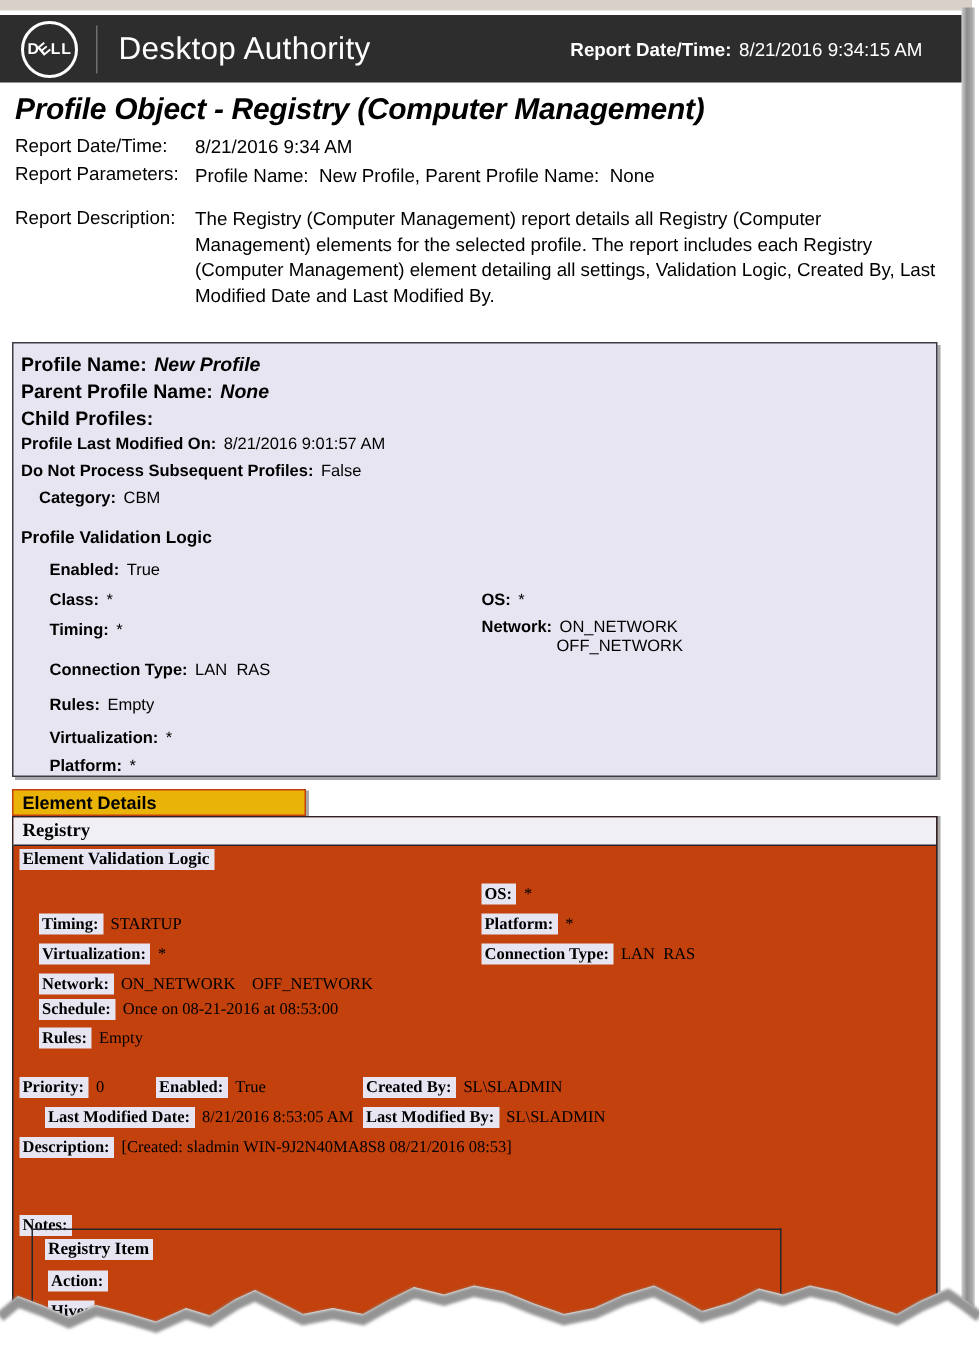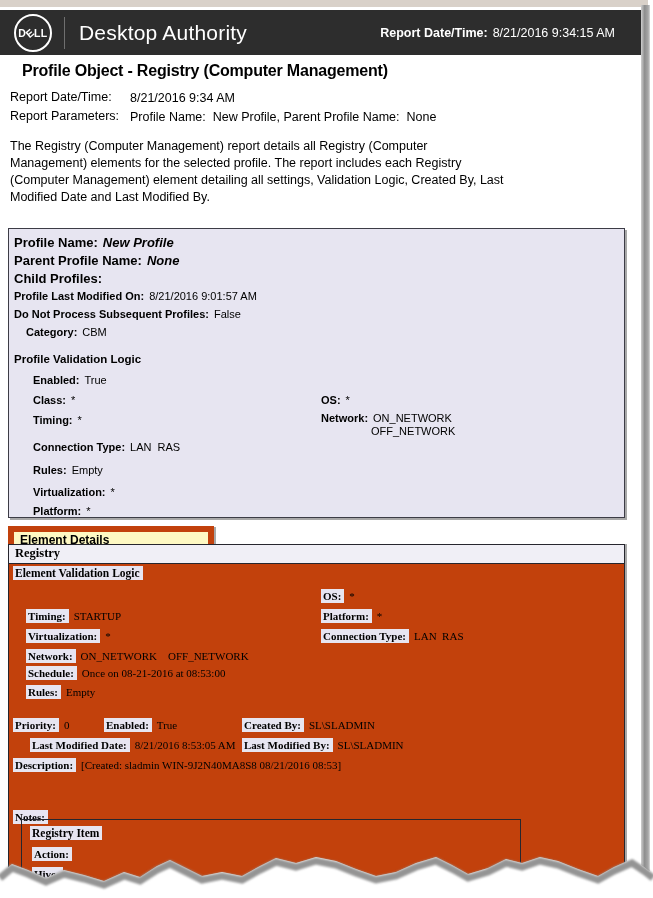--- a/index.html
+++ b/index.html
@@ -21,38 +21,38 @@
           display:flex;align-items:center;color:#fff;}
   .logo{margin-left:14px;width:34px;height:34px;border:2.5px solid #fff;border-radius:50%;
         display:flex;align-items:center;justify-content:center;font-weight:bold;
         font-size:10.5px;letter-spacing:.5px;flex:0 0 auto;}
   .tilt{display:inline-block;transform:rotate(-40deg);}
   .hsep{width:1px;height:32px;background:#6f6f6f;margin-left:12px;}
   .brand{margin-left:14px;font-size:21px;letter-spacing:.2px;}
   .hright{margin-left:auto;margin-right:26px;font-size:12.5px;white-space:pre;}
   .hright .lbl{margin-right:5px;}
 
-  .report-title{position:absolute;top:62px;left:10px;font-size:16px;font-weight:bold;
-                letter-spacing:-.2px;margin-left:12px;}
+  .report-title{position:absolute;top:62px;left:10px;font-size:20px;font-weight:bold;
+                font-style:italic;letter-spacing:-.2px;}
 
   .meta{position:absolute;top:90px;left:10px;width:632px;font-size:12.5px;}
   .meta-row{display:flex;margin-bottom:2px;}
   .meta-label{flex:0 0 120px;}
   .meta-value{width:498px;line-height:17px;}
   .meta-desc{margin-top:12px;}
 
   
   .pbox{position:absolute;top:228px;left:8px;width:615px;height:288px;background:#e7e5f1;
         border:1px solid #3c3c46;box-shadow:2px 2px 0 #a8a8a8;font-size:11px;}
   .big{font-size:13px;font-weight:bold;}
   .bigval{font-style:italic;font-weight:bold;margin-left:5px;}
 
   
-  .etab{position:absolute;top:526px;left:8px;width:188px;height:16px;background:#fef9c3;
-        border:6px solid #c2410c;font-weight:bold;font-size:12px;line-height:16px;
+  .etab{position:absolute;top:526px;left:8px;width:188px;height:16px;background:#eab308;
+        border:1px solid #c2410c;font-weight:bold;font-size:12px;line-height:16px;
         padding-left:6px;box-shadow:2px 1px 0 #a8a8a8;}
   .rpanel{position:absolute;top:544px;left:8px;width:615px;height:338px;background:#c2410c;
           border:1px solid #26262e;border-bottom:none;box-shadow:2px 0 0 #a8a8a8;font-size:11px;font-family:Liberation Serif, serif;}
   .rhead{height:17px;background:#f0eff6;border-bottom:1px solid #26262e;font-weight:bold;
          font-size:12.5px;padding:1px 0 0 6px;}
   .ibox{position:absolute;top:274px;left:12px;width:498px;height:64px;border:1px solid #26262e;border-bottom:none;}
 
   .tear{position:absolute;top:848px;left:0;width:653px;height:50px;pointer-events:none;}
 </style>
 </head>
@@ -80,20 +80,21 @@
   <div class="meta">
     <div class="meta-row">
       <span class="meta-label">Report Date/Time:</span>
       <span class="meta-value pre">8/21/2016 9:34 AM</span>
     </div>
     <div class="meta-row">
       <span class="meta-label">Report Parameters:</span>
       <span class="meta-value pre">Profile Name:  New Profile, Parent Profile Name:  None</span>
     </div>
     <div class="meta-row meta-desc">
+      <span class="meta-label">Report Description:</span>
       <span class="meta-value">The Registry (Computer Management) report details all Registry (Computer Management) elements for the selected profile. The report includes each Registry (Computer Management) element detailing all settings, Validation Logic, Created By, Last Modified Date and Last Modified By.</span>
     </div>
   </div>
 
   <div class="pbox">
     <div class="abs big" style="top:24px;left:5px;"><span>Parent Profile Name:</span><span class="bigval">None</span></div>
     <div class="abs big" style="top:6px;left:5px;"><span>Profile Name:</span><span class="bigval">New Profile</span></div>
     <div class="abs big" style="top:42px;left:5px;"><span>Child Profiles:</span></div>
     <div class="abs" style="top:61px;left:5px;"><span class="lbl">Profile Last Modified On:</span><span class="val">8/21/2016 9:01:57 AM</span></div>
     <div class="abs" style="top:79px;left:5px;"><span class="lbl">Do Not Process Subsequent Profiles:</span><span class="val">False</span></div>

